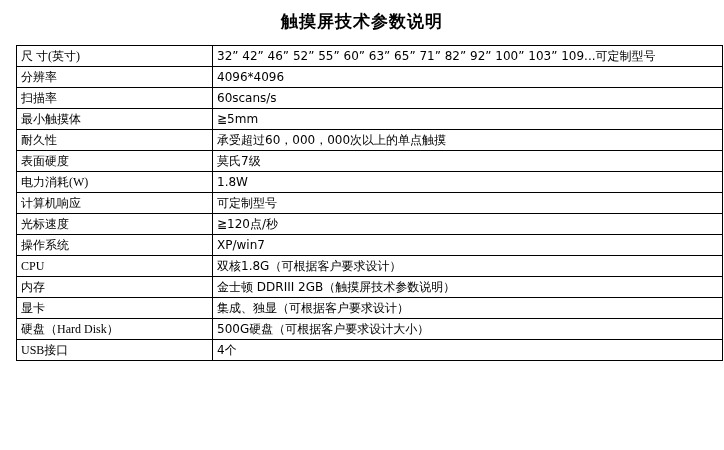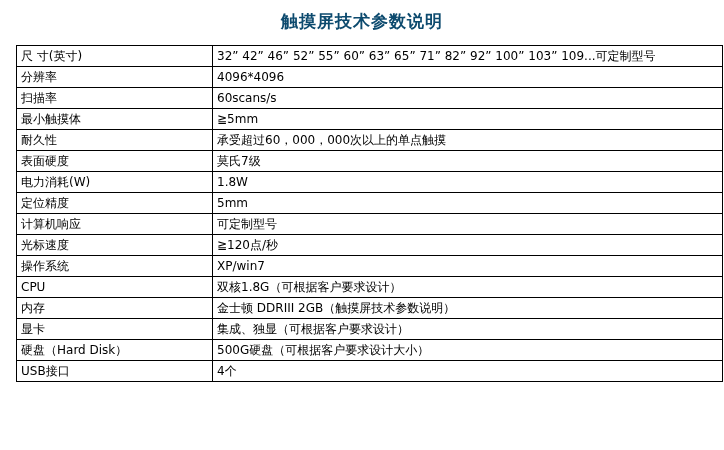--- a/index.html
+++ b/index.html
@@ -40,34 +40,35 @@
     font-size: 12px;
     line-height: 14px;
     height: 18px;
     padding: 1px 3px 1px 4px;
     vertical-align: middle;
     white-space: nowrap;
     overflow: hidden;
   }
   td.label {
     width: 188px;
+    font-family: Liberation Serif, serif;
   }
   td.value {
     width: 502px;
   }
   .cjk {
     font-family: "DejaVu Sans", "Liberation Sans", sans-serif;
   }
 </style>
 </head>
 <body>
 
 <div class="page">
 
-  <div class="doc-title cjk" style="color: #0c4a6e;">触摸屏技术参数说明</div>
+  <div class="doc-title cjk" style="color: #000000;">触摸屏技术参数说明</div>
 
   <table class="spec">
     <tbody>
       <tr>
         <td class="label cjk">尺 寸(英寸)</td>
         <td class="value cjk">32” 42” 46” 52” 55” 60” 63” 65” 71” 82” 92” 100” 103” 109...可定制型号</td>
       </tr>
       <tr>
         <td class="label cjk">分辨率</td>
         <td class="value cjk">4096*4096</td>
@@ -84,24 +85,20 @@
         <td class="label cjk">耐久性</td>
         <td class="value cjk">承受超过60，000，000次以上的单点触摸</td>
       </tr>
       <tr>
         <td class="label cjk">表面硬度</td>
         <td class="value cjk">莫氏7级</td>
       </tr>
       <tr>
         <td class="label cjk">电力消耗(W)</td>
         <td class="value cjk">1.8W</td>
-      </tr>
-      <tr>
-        <td class="label cjk">定位精度</td>
-        <td class="value cjk">5mm</td>
       </tr>
       <tr>
         <td class="label cjk">计算机响应</td>
         <td class="value cjk">可定制型号</td>
       </tr>
       <tr>
         <td class="label cjk">光标速度</td>
         <td class="value cjk">≧120点/秒</td>
       </tr>
       <tr>

